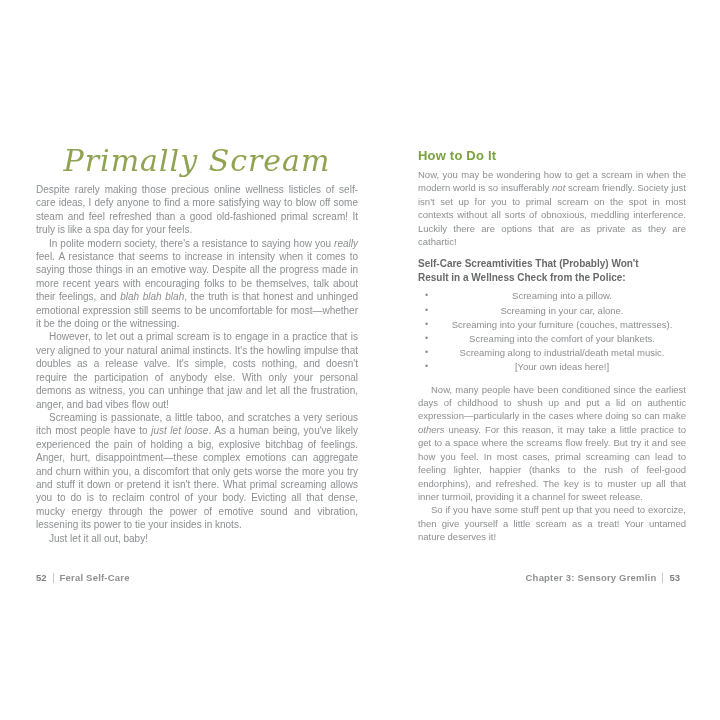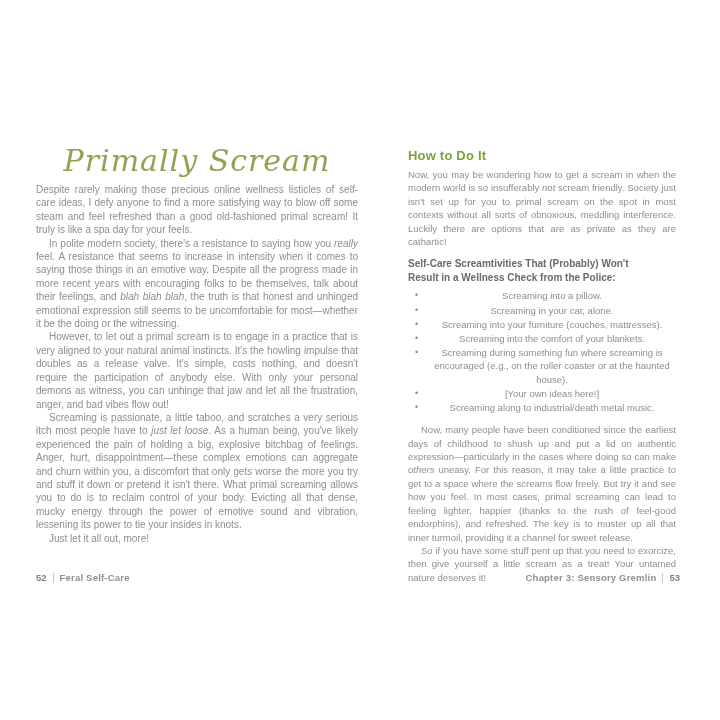--- a/index.html
+++ b/index.html
@@ -4,21 +4,21 @@
 <style>
   html,body{margin:0;padding:0;}
   body{
     width:720px;height:720px;background:#ffffff;
     font-family:"Liberation Sans", sans-serif;
     -webkit-font-smoothing:antialiased;
   }
   .spread{position:relative;width:720px;height:720px;background:#ffffff;overflow:hidden;}
   .page{position:absolute;}
   .page-left{left:36px;top:145px;width:322px;}
-  .page-right{left:408px;top:148px;width:268px;}
+  .page-right{left:418px;top:148px;width:268px;}
 
   .entry-title{
     margin:0 0 6px 0;
     font-family:"DejaVu Serif", serif;
     font-style:italic;font-weight:normal;
     font-size:30px;line-height:32px;
     color:#8fa351;letter-spacing:1px;text-align:center;
   }
   .body{
     margin:0;
@@ -64,35 +64,34 @@
 <body>
 
 <div class="spread">
 
   <section class="page page-left">
     <h1 class="entry-title">Primally Scream</h1>
     <p class="body"><span>Despite rarely making those precious online wellness listicles of self-care ideas, I defy anyone to find a more satisfying way to blow off some steam and feel refreshed than a good old-fashioned primal scream! It truly is like a spa day for your feels.</span></p>
     <p class="body indent"><span>In polite modern society, there's a resistance to saying how you </span><em>really</em><span> feel. A resistance that seems to increase in intensity when it comes to saying those things in an emotive way. Despite all the progress made in more recent years with encouraging folks to be themselves, talk about their feelings, and </span><em>blah blah blah</em><span>, the truth is that honest and unhinged emotional expression still seems to be uncomfortable for most—whether it be the doing or the witnessing.</span></p>
     <p class="body indent"><span>However, to let out a primal scream is to engage in a practice that is very aligned to your natural animal instincts. It's the howling impulse that doubles as a release valve. It's simple, costs nothing, and doesn't require the participation of anybody else. With only your personal demons as witness, you can unhinge that jaw and let all the frustration, anger, and bad vibes flow out!</span></p>
     <p class="body indent"><span>Screaming is passionate, a little taboo, and scratches a very serious itch most people have to </span><em>just let loose</em><span>. As a human being, you've likely experienced the pain of holding a big, explosive bitchbag of feelings. Anger, hurt, disappointment—these complex emotions can aggregate and churn within you, a discomfort that only gets worse the more you try and stuff it down or pretend it isn't there. What primal screaming allows you to do is to reclaim control of your body. Evicting all that dense, mucky energy through the power of emotive sound and vibration, lessening its power to tie your insides in knots.</span></p>
-    <p class="body indent"><span>Just let it all out, more!</span></p>
+    <p class="body indent"><span>Just let it all out, baby!</span></p>
   </section>
 
   <section class="page page-right">
     <h2 class="howto-heading">How to Do It</h2>
     <p class="body"><span>Now, you may be wondering how to get a scream in when the modern world is so insufferably </span><em>not</em><span> scream friendly. Society just isn't set up for you to primal scream on the spot in most contexts without all sorts of obnoxious, meddling interference. Luckily there are options that are as private as they are cathartic!</span></p>
     <h3 class="subhead">Self-Care Screamtivities That (Probably) Won't Result in a Wellness Check from the Police:</h3>
     <ul class="bullets">
       <li><span class="dot"></span><span>Screaming into a pillow.</span></li>
       <li><span class="dot"></span><span>Screaming in your car, alone.</span></li>
       <li><span class="dot"></span><span>Screaming into your furniture (couches, mattresses).</span></li>
       <li><span class="dot"></span><span>Screaming into the comfort of your blankets.</span></li>
-      <li><span class="dot"></span><span>Screaming during something fun where screaming is encouraged (e.g., on the roller coaster or at the haunted house).</span></li>
+      <li><span class="dot"></span><span>Screaming along to industrial/death metal music.</span></li>
       <li><span class="dot"></span><span>[Your own ideas here!]</span></li>
-      <li><span class="dot"></span><span>Screaming along to industrial/death metal music.</span></li>
     </ul>
     <p class="body indent para-gap"><span>Now, many people have been conditioned since the earliest days of childhood to shush up and put a lid on authentic expression—particularly in the cases where doing so can make </span><em>others</em><span> uneasy. For this reason, it may take a little practice to get to a space where the screams flow freely. But try it and see how you feel. In most cases, primal screaming can lead to feeling lighter, happier (thanks to the rush of feel-good endorphins), and refreshed. The key is to muster up all that inner turmoil, providing it a channel for sweet release.</span></p>
     <p class="body indent"><span>So if you have some stuff pent up that you need to exorcize, then give yourself a little scream as a treat! Your untamed nature deserves it!</span></p>
   </section>
 
   <footer class="footer footer-left">
     <span class="pgnum">52</span>
     <span class="divider"></span>
     <span class="footer-label">Feral Self-Care</span>
   </footer>

